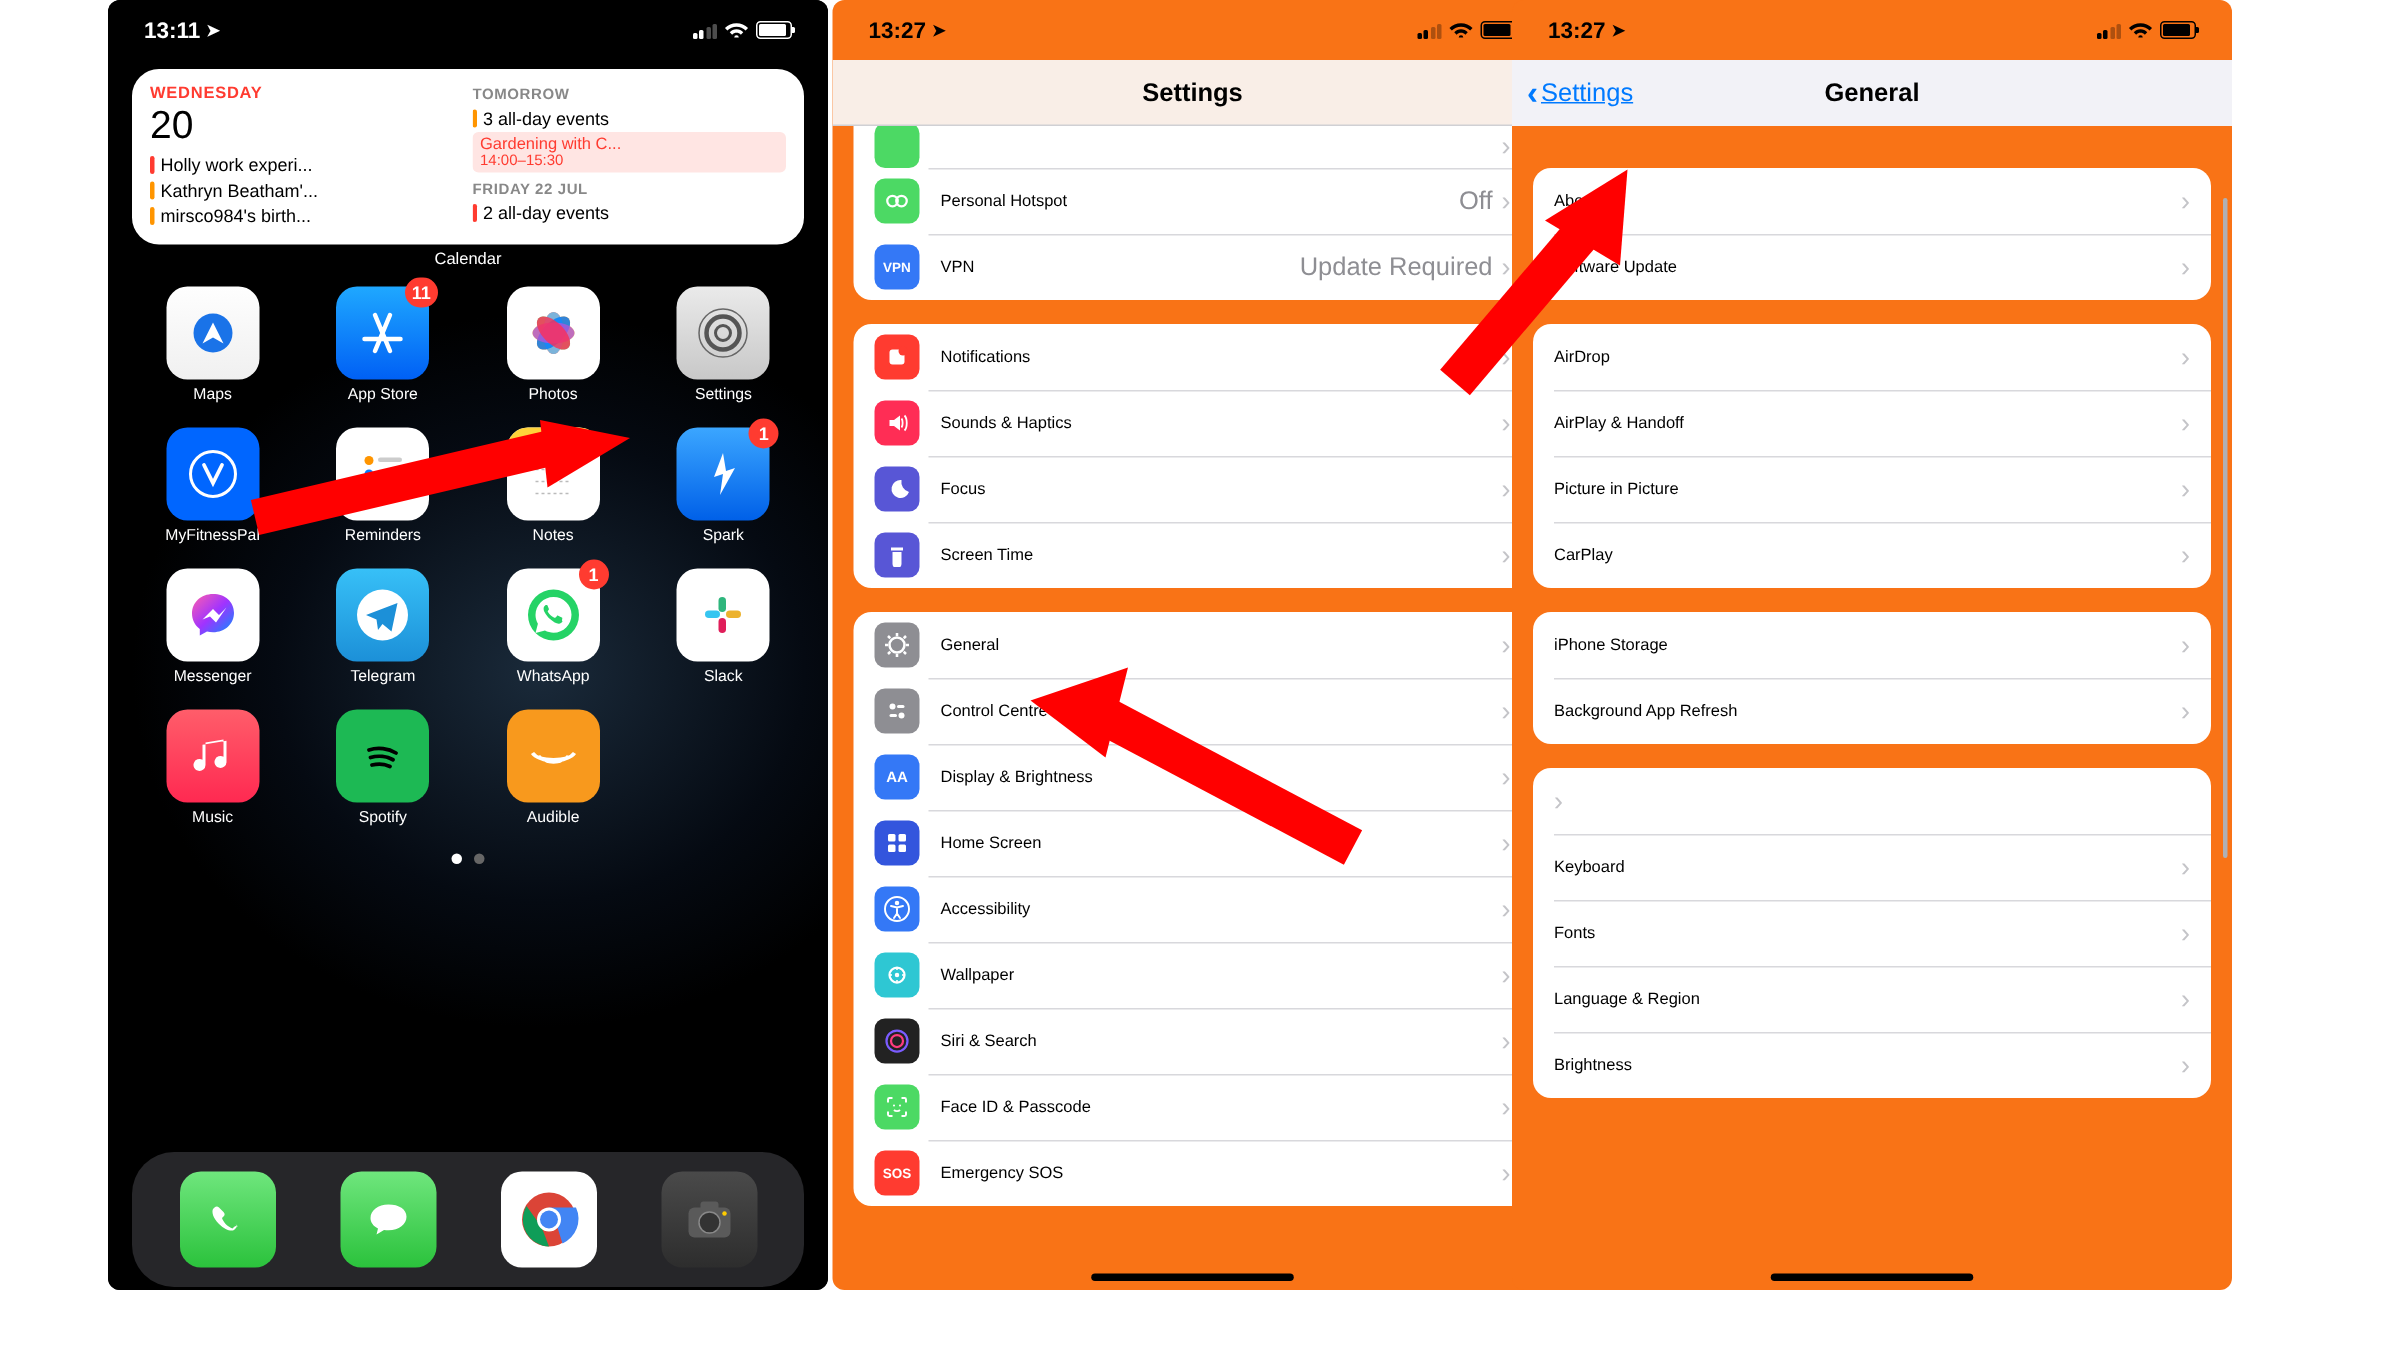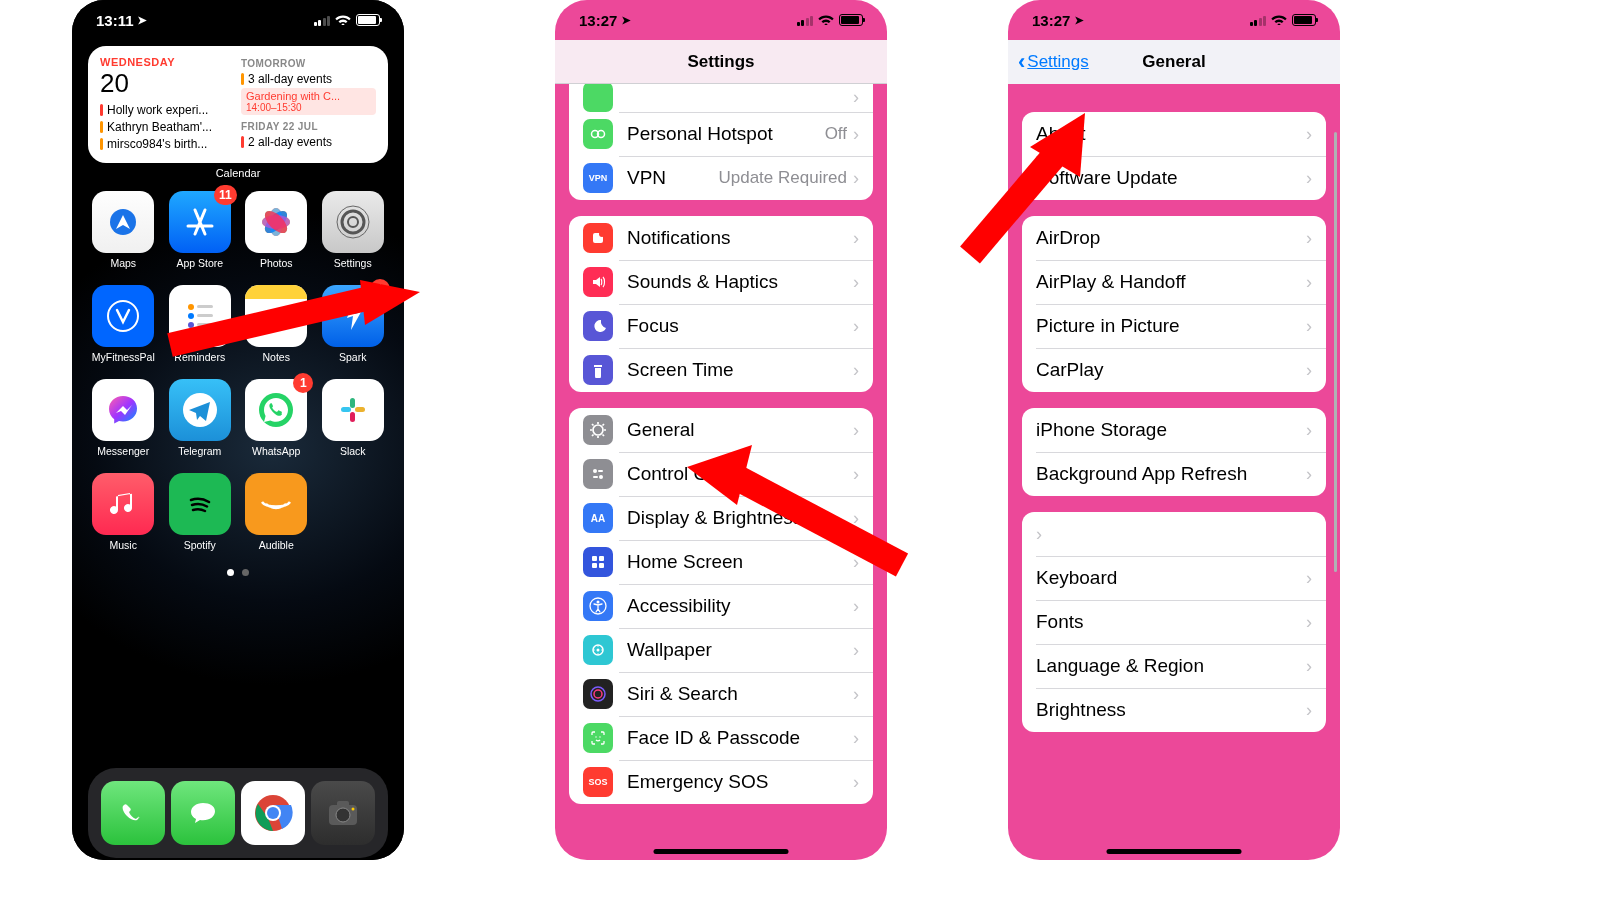--- a/index.html
+++ b/index.html
@@ -7,27 +7,27 @@
     font-family: -apple-system, "Helvetica Neue", Arial, sans-serif;
     background: #fff;
     width: 1600px;
     height: 900px;
     position: relative;
     overflow: hidden;
   }
   .phone {
     position: absolute;
     top: 0;
-    width: 332px;
+    width: 480px;
     height: 860px;
-    border-radius: 32px;
+    border-radius: 8px;
     overflow: hidden;
     background: #000;
   }
-  .phone.light { background: #ec4899; }
+  .phone.light { background: #f97316; }
   .status-bar {
     height: 40px;
     display: flex;
     justify-content: space-between;
     align-items: center;
     padding: 0 24px;
     font-size: 15px;
     font-weight: 600;
   }
   .phone.light .status-bar { color: #000; }
@@ -115,21 +115,21 @@
   .nav-back .chev{ font-size:22px; font-weight:600;}
   .nav-back .txt{ text-decoration:underline;}
   .list-scroll{ height:calc(100% - 84px); overflow:hidden; padding:0 0 20px 0; position:relative;}
   .section{ margin:16px 14px 0 14px; background:#fff; border-radius:12px; overflow:hidden;}
   .section.first{ margin-top:8px;}
   .row{ display:flex; align-items:center; min-height:44px; padding:0 14px 0 14px; position:relative;}
   .row + .row::before{ content:""; position:absolute; left:50px; right:0; top:0; height:.5px; background:#d8d8dc;}
   .row.noicon + .row.noicon::before{ left:14px;}
   #phone3 .row + .row::before{ left:14px;}
   .row-icon{ width:30px; height:30px; border-radius:7px; margin-right:14px; flex-shrink:0; display:flex; align-items:center; justify-content:center; font-size:16px; color:#fff;}
-  .row-label{ font-size:19px; color:#000; flex:1;}
+  .row-label{ font-size:11px; color:#000; flex:1;}
   .row-detail{ font-size:17px; color:#8e8e93; margin-right:6px;}
   .row-chevron{ color:#c4c4c8; font-size:18px;}
   .scroll-ind{ position:absolute; right:3px; top:48px; width:3px; height:440px; background:#b0b0b4; border-radius:2px;}
   .home-ind{ position:absolute; bottom:6px; left:50%; transform:translateX(-50%); width:135px; height:5px; background:#000; border-radius:3px;}
 
   
   .arrow{ position:absolute; pointer-events:none; }
   .arrow svg{ display:block; }
 
 </style>

